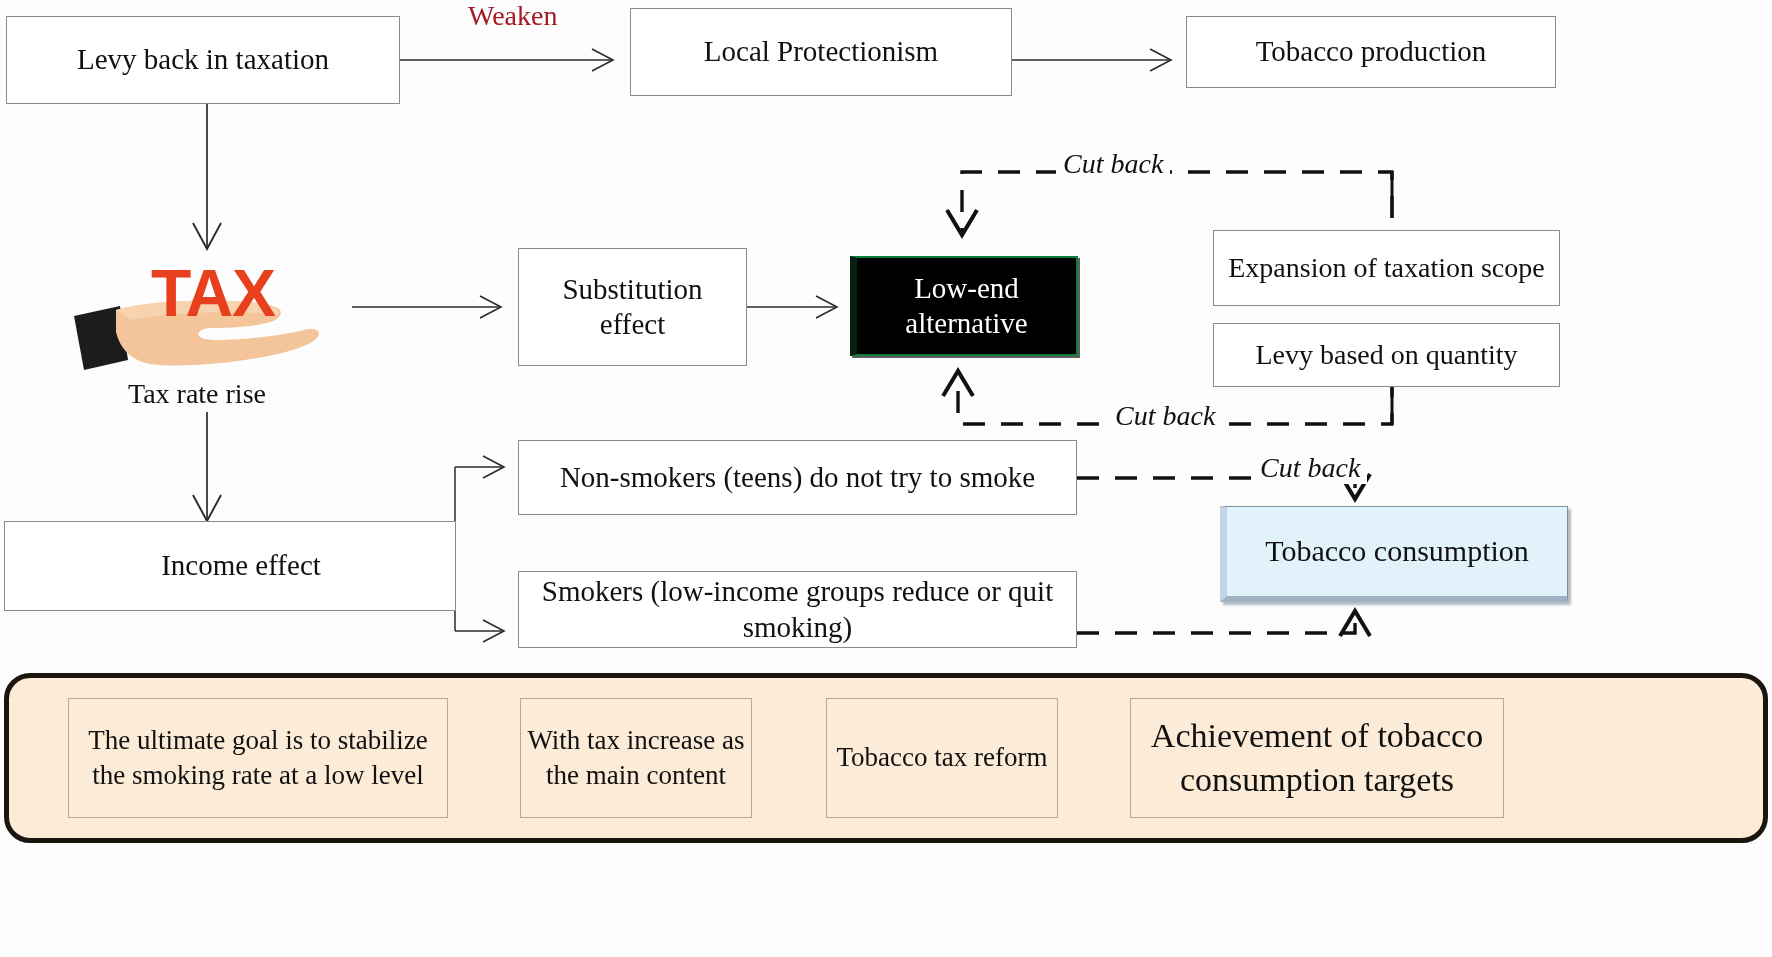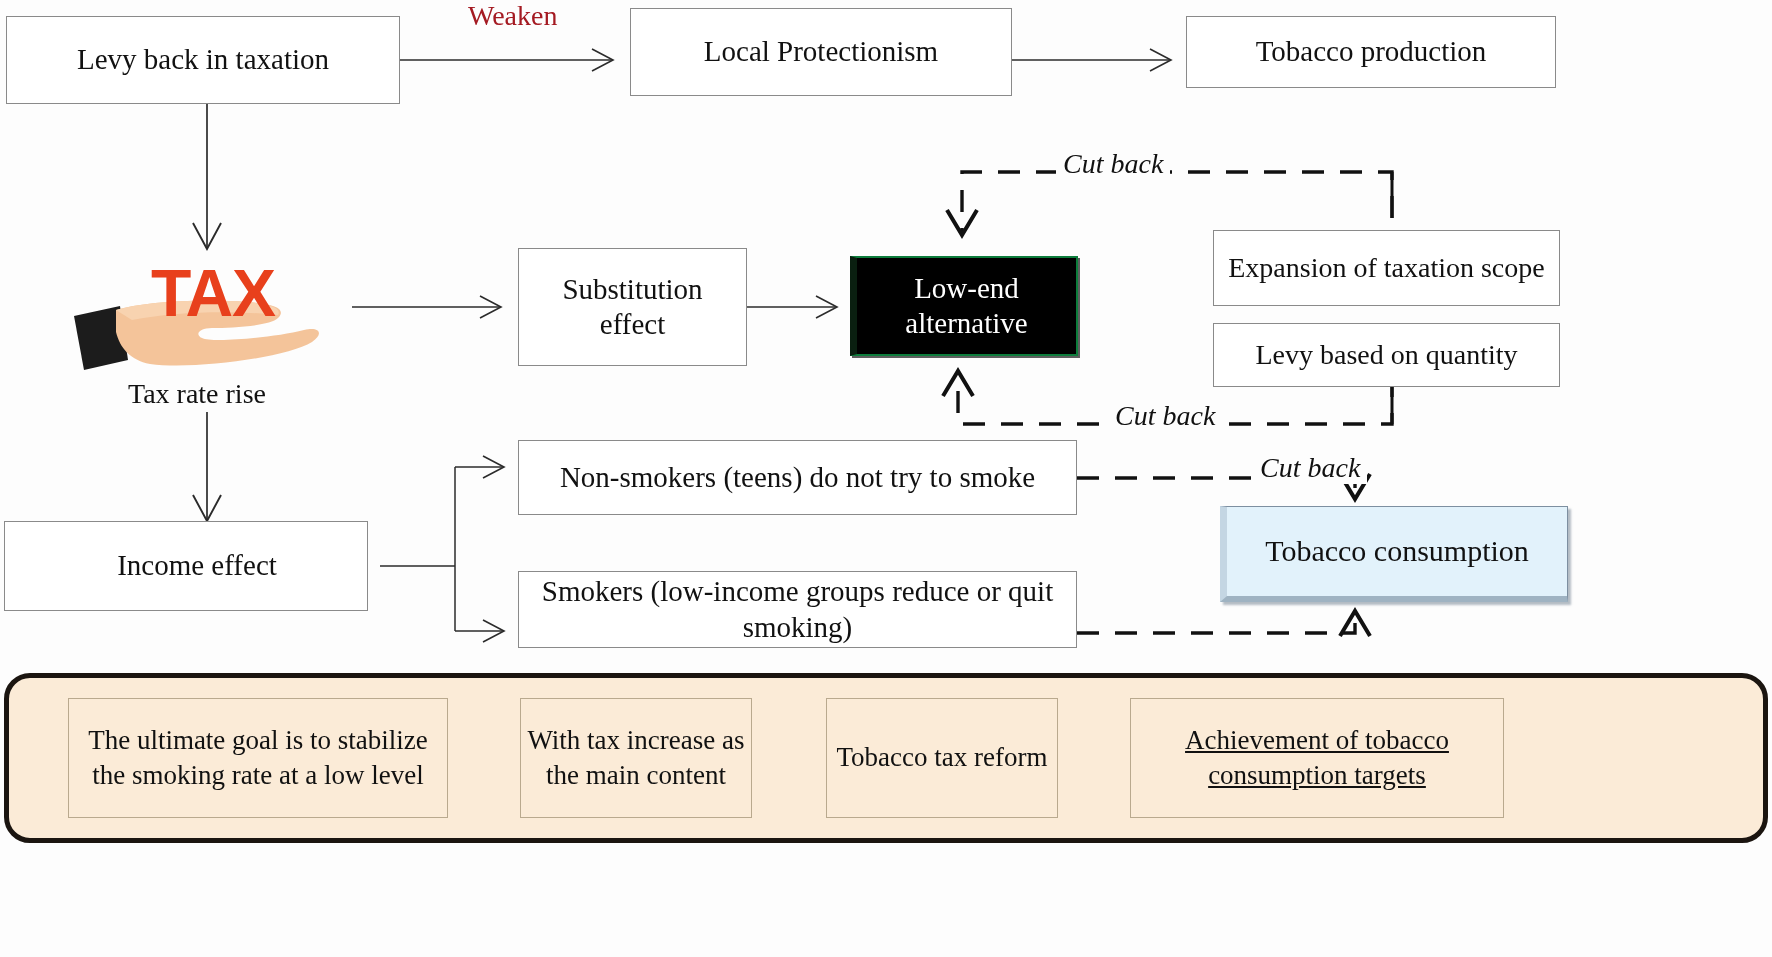--- a/index.html
+++ b/index.html
@@ -233,21 +233,21 @@
   </div>
 
   <div class="flabel onwire" style="left:1108px; top:400px; font-size:28px;">
     <span>Cut back</span>
   </div>
 
   <div class="flabel onwire" style="left:1253px; top:452px; font-size:28px;">
     <span>Cut back</span>
   </div>
 
-  <div class="node" style="left:4px; top:521px; width:364px; height:90px; font-size:29px;padding-left:30px;">
+  <div class="node" style="left:4px; top:521px; width:452px; height:90px; font-size:29px;padding-left:30px;">
     <span>Income effect</span>
   </div>
 
   <div class="node" style="left:518px; top:440px; width:559px; height:75px; font-size:29px;">
     <span>Non-smokers (teens) do not try to smoke</span>
   </div>
 
   <div class="node" style="left:518px; top:571px; width:559px; height:77px; font-size:29px;">
     <span>Smokers (low-income groups reduce or quit smoking)</span>
   </div>
@@ -263,17 +263,17 @@
   </div>
 
   <div class="pbox" style="left:520px; top:698px; width:232px; height:120px; font-size:27px;">
     <span>With tax increase as the main content</span>
   </div>
 
   <div class="pbox" style="left:826px; top:698px; width:232px; height:120px; font-size:27px;">
     <span>Tobacco tax reform</span>
   </div>
 
-  <div class="pbox" style="left:1130px; top:698px; width:374px; height:120px; font-size:27px;text-decoration:underline;">
+  <div class="pbox" style="left:1130px; top:698px; width:374px; height:120px; font-size:34px;">
     <span>Achievement of tobacco consumption targets</span>
   </div>
 
 </div>
 
 </body></html>

